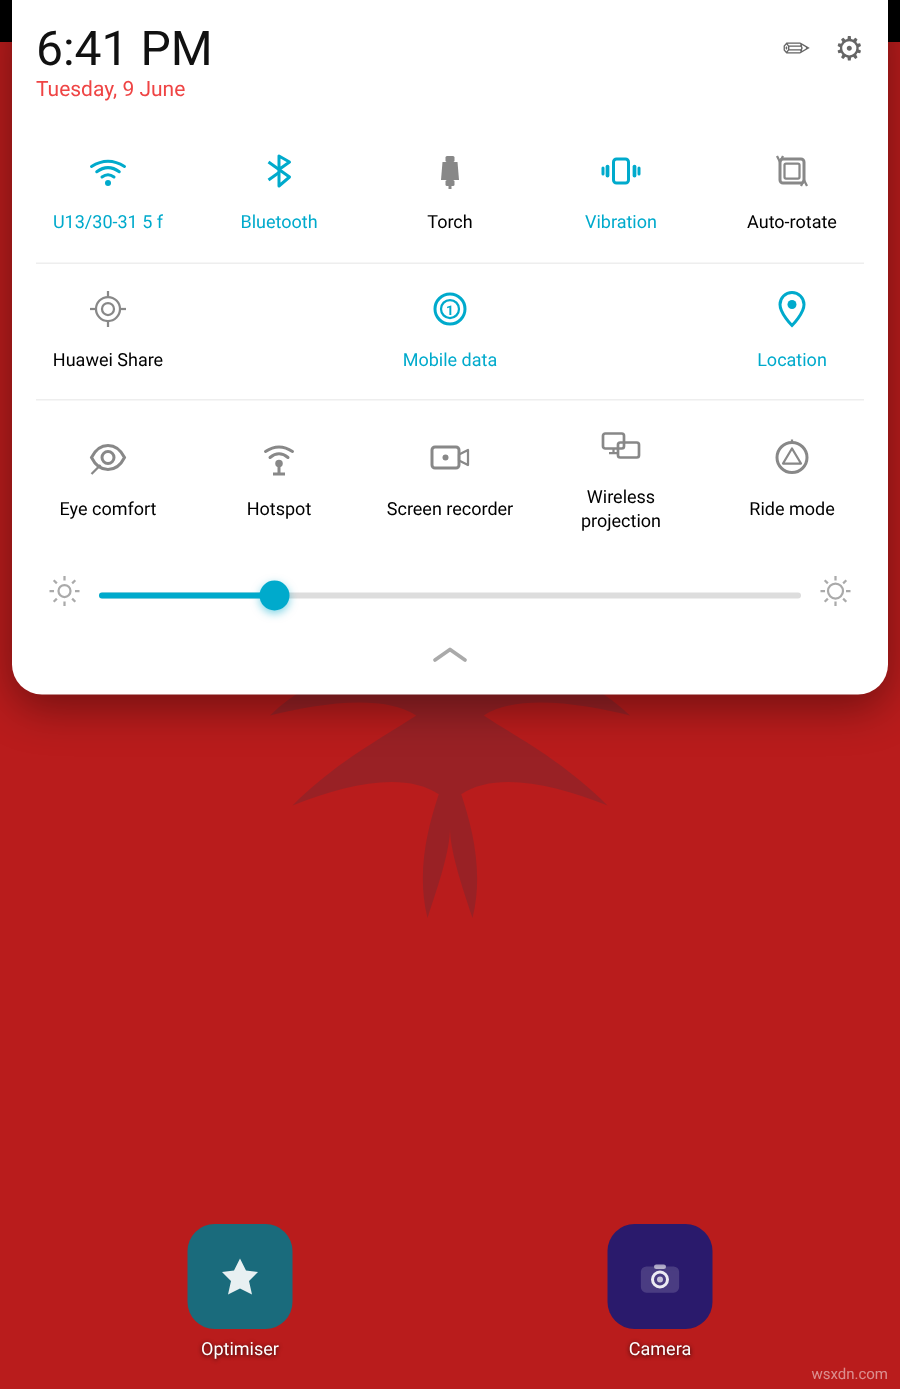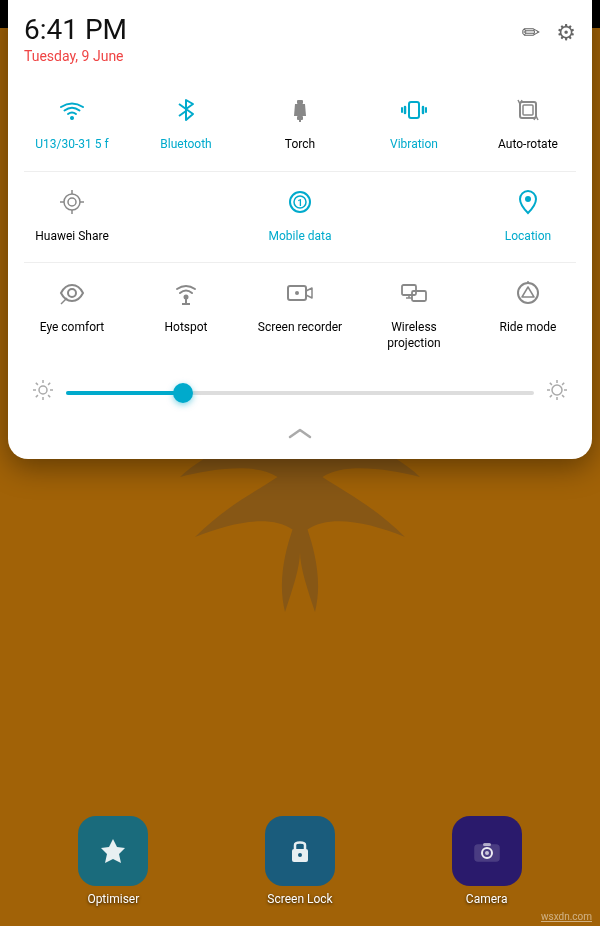--- a/index.html
+++ b/index.html
@@ -41,21 +41,21 @@
       font-weight: bold;
     }
 
     
     .wallpaper {
       position: absolute;
       top: 28px;
       left: 0;
       right: 0;
       bottom: 0;
-      background: #a16207;
+      background: #b91c1c;
       overflow: hidden;
     }
 
     
     .bird-bg {
       position: absolute;
       top: 50%;
       left: 50%;
       transform: translate(-50%, -40%);
       width: 300px;
@@ -118,21 +118,21 @@
     }
 
     
     .qs-header {
       display: flex;
       justify-content: space-between;
       align-items: flex-start;
       margin-bottom: 20px;
     }
     .qs-time {
-      font-size: 28px;
+      font-size: 32px;
       font-weight: 400;
       color: #111;
       line-height: 1;
     }
     .qs-date {
       font-size: 14px;
       color: #ef4444;
       margin-top: 4px;
     }
     .qs-header-icons {
@@ -154,20 +154,21 @@
       margin-bottom: 8px;
     }
     .tile {
       width: 96px;
       display: flex;
       flex-direction: column;
       align-items: center;
       padding: 10px 4px;
       cursor: pointer;
       border-radius: 8px;
+      justify-content: center;
     }
     .tile-icon {
       font-size: 28px;
       margin-bottom: 6px;
       line-height: 1;
     }
     .tile-label {
       font-size: 12px;
       text-align: center;
       color: #000000;
@@ -234,21 +235,20 @@
       margin: 4px 0;
     }
 
     
     .watermark {
       position: absolute;
       bottom: 4px;
       right: 8px;
       color: rgba(255,255,255,0.5);
       font-size: 10px;
-      text-decoration: underline;
     }
   </style>
 </head>
 <body>
 
 <div class="status-bar">
   <div class="status-left">
     <span class="volte-badge">VoLTE</span>
     <span>4G</span>
     <span>▂▄▆█</span>
@@ -271,30 +271,20 @@
   <div class="atm-text">ATM</div>
 
   <div class="app-grid">
     <div class="app-item">
       <div class="app-icon" style="background: #1a6b7c;">
         <svg width="36" height="36" viewBox="0 0 36 36" fill="none">
           <path d="M18 6 L22 14 L30 15 L24 21 L26 30 L18 26 L10 30 L12 21 L6 15 L14 14Z" fill="white" opacity="0.9"></path>
         </svg>
       </div>
       <span class="app-label">Optimiser</span>
-    </div>
-    <div class="app-item">
-      <div class="app-icon" style="background: #1a5c7c;">
-        <svg width="36" height="36" viewBox="0 0 36 36" fill="none">
-          <rect x="10" y="16" width="16" height="13" rx="2" fill="white" opacity="0.9"></rect>
-          <path d="M13 16 V12 C13 8.7 23 8.7 23 12 V16" stroke="white" stroke-width="2.5" fill="none" opacity="0.9"></path>
-          <circle cx="18" cy="22" r="2" fill="#1a5c7c"></circle>
-        </svg>
-      </div>
-      <span class="app-label">Screen Lock</span>
     </div>
     <div class="app-item">
       <div class="app-icon" style="background: #2a1a6c;">
         <svg width="36" height="36" viewBox="0 0 36 36" fill="none">
           <rect x="6" y="12" width="24" height="16" rx="3" fill="white" opacity="0.15" stroke="white" stroke-width="1.5"></rect>
           <circle cx="18" cy="20" r="5" fill="none" stroke="white" stroke-width="2" opacity="0.9"></circle>
           <circle cx="18" cy="20" r="2" fill="white" opacity="0.7"></circle>
           <rect x="14" y="10" width="8" height="3" rx="1.5" fill="white" opacity="0.6"></rect>
         </svg>
       </div>

